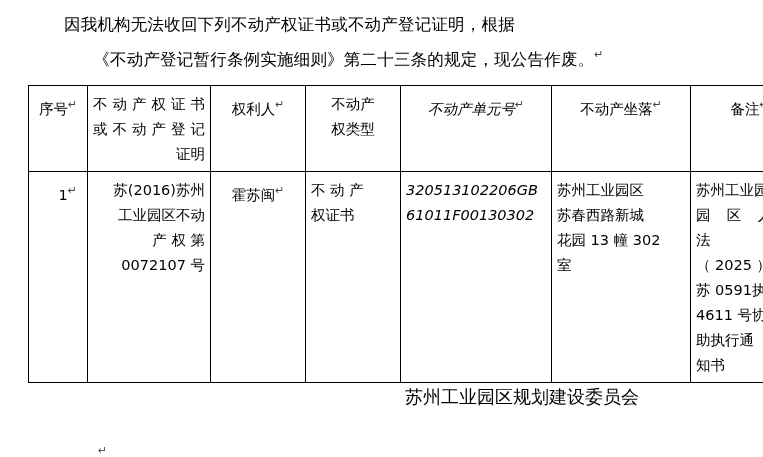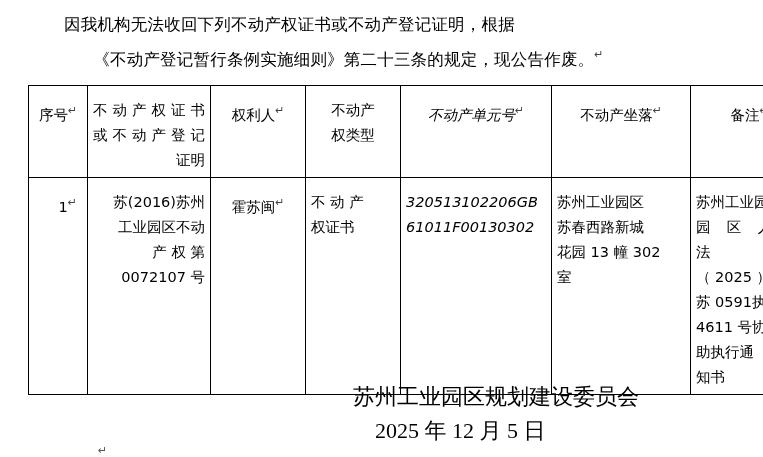--- a/index.html
+++ b/index.html
@@ -40,21 +40,21 @@
   }
   table.notice {
     border-collapse: collapse;
     width: 705px;
     margin: 0 auto;
     table-layout: fixed;
   }
   table.notice td {
     border: 1px solid #000000;
     vertical-align: top;
-    padding: 12px 5px 4px 5px;
+    padding: 6px 5px 4px 5px;
     font-size: 14.5px;
     line-height: 25px;
   }
   table.notice tr.head td {
     text-align: center;
     vertical-align: top;
   }
   td.c-seq    { width: 48px;  text-align: center; }
   td.c-cert   { width: 112px; }
   td.c-owner  { width: 84px;  text-align: center; }
@@ -70,23 +70,22 @@
     text-align: justify;
     text-align-last: justify;
   }
   .plain-cell { text-align: right; }
 
   .sig {
     position: absolute;
     right: 58px;
     top: 380px;
     text-align: left;
-    font-size: 22px;
+    font-size: 18px;
     line-height: 34px;
-    font-family: Liberation Serif, serif;
   }
   .sig .line2 {
     display: block;
     padding-left: 22px;
   }
   .mark {
     color: #444;
     font-size: 11px;
     vertical-align: super;
   }
@@ -176,18 +175,17 @@
           <div>助执行通</div>
           <div>知书</div>
         </td>
       </tr>
     </tbody>
       </table>
   </div>
 
   <div class="sig">
     <span>苏州工业园区规划建设委员会</span>
-    <span class="line2">2025 年 12 月 5 日</span>
   </div>
 
   <div class="stray">↵</div>
 
 </div>
 
 </body></html>

